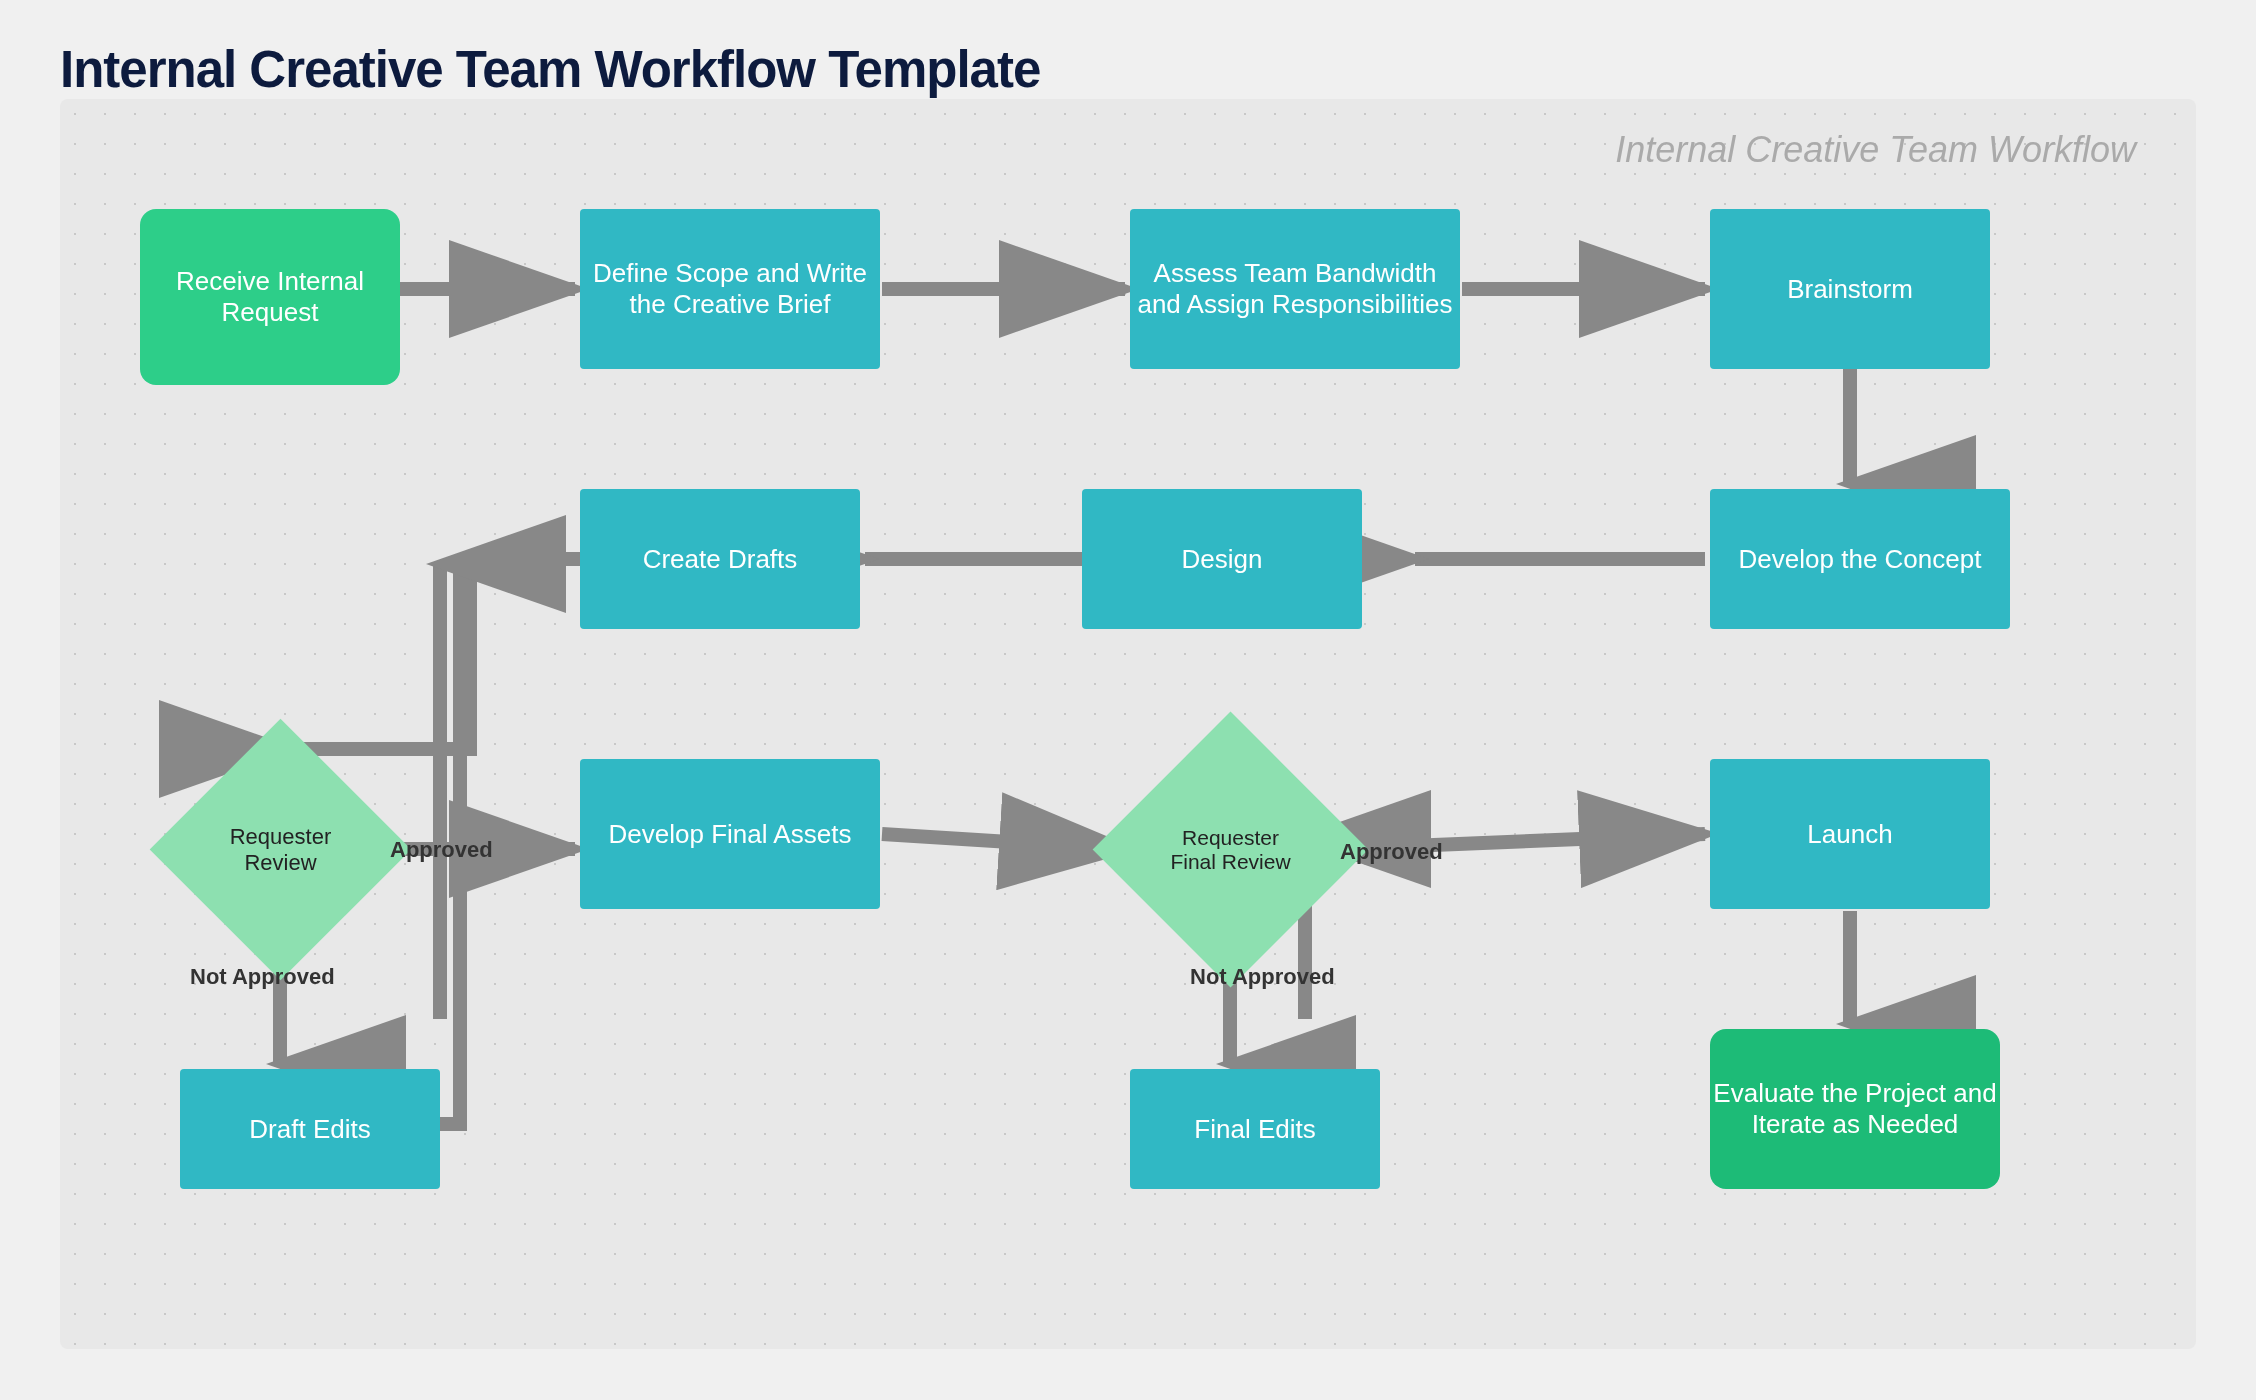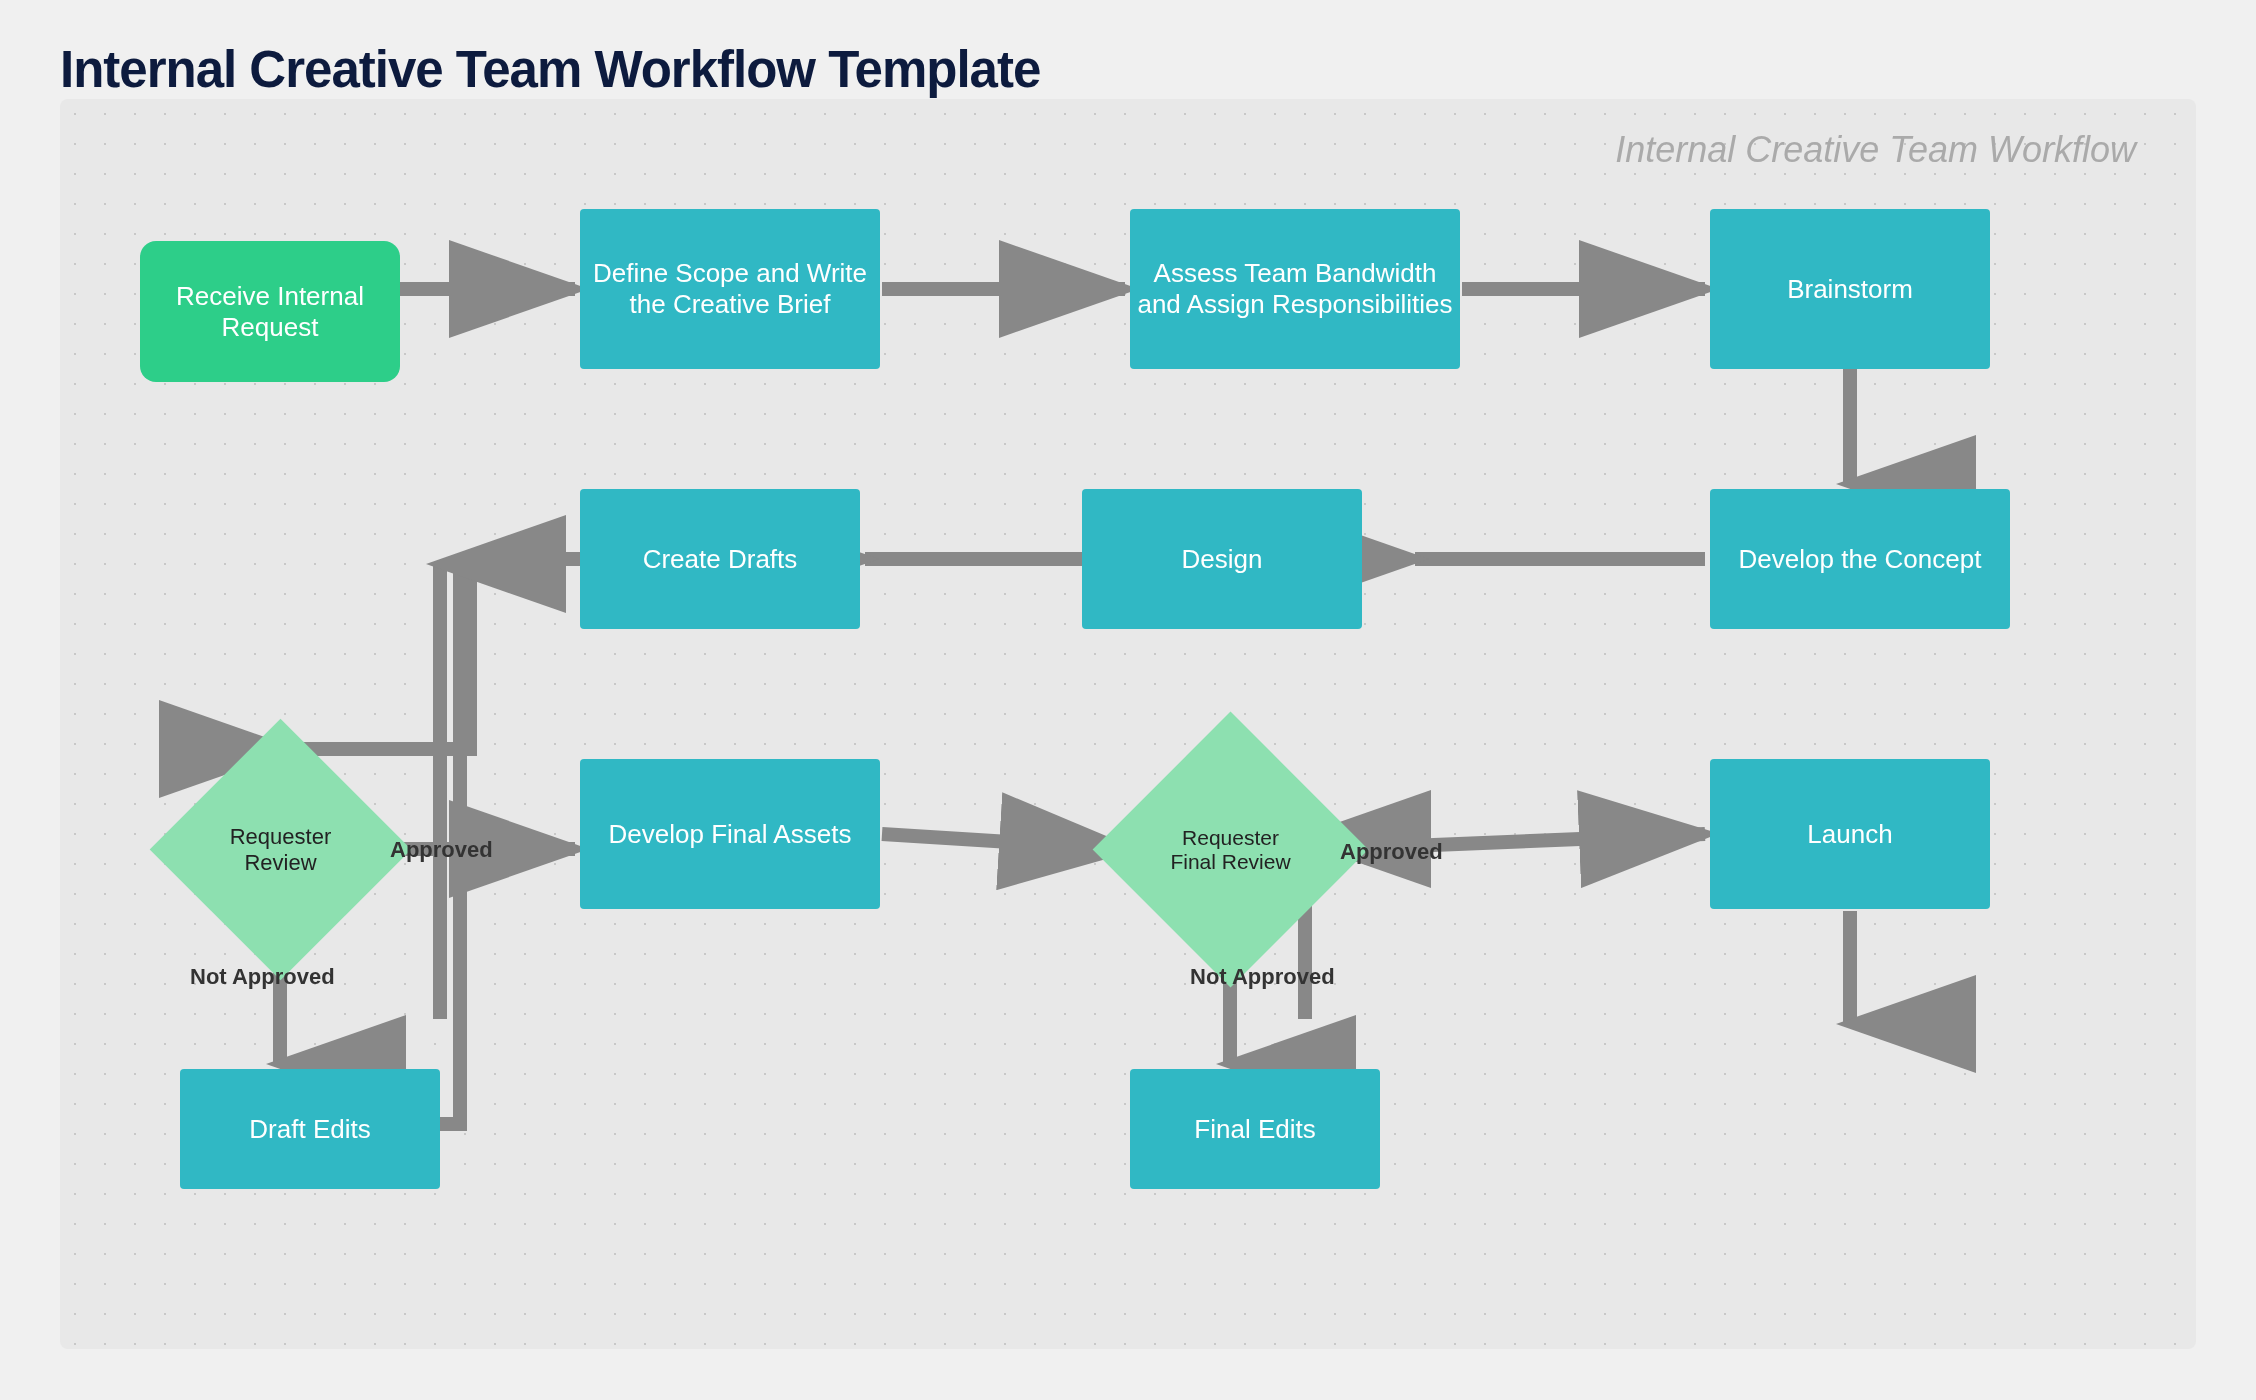--- a/index.html
+++ b/index.html
@@ -68,21 +68,21 @@
       font-size: 26px;
       font-weight: 500;
       border-radius: 16px;
     }
     
     .workflow-canvas {
       position: relative;
       height: 1150px;
     }
     
-    .n-receive { position: absolute; top: 60px; left: 20px; width: 260px; height: 141px; margin-top: 32px; }
+    .n-receive { position: absolute; top: 60px; left: 20px; width: 260px; height: 176px; }
     .n-define { position: absolute; top: 60px; left: 460px; width: 300px; height: 160px; }
     .n-assess { position: absolute; top: 60px; left: 1010px; width: 330px; height: 160px; }
     .n-brainstorm { position: absolute; top: 60px; left: 1590px; width: 280px; height: 160px; }
     .n-create-drafts { position: absolute; top: 340px; left: 460px; width: 280px; height: 140px; justify-content: center; }
     .n-design { position: absolute; top: 340px; left: 962px; width: 280px; height: 140px; }
     .n-develop-concept { position: absolute; top: 340px; left: 1590px; width: 300px; height: 140px; }
     .n-develop-final { position: absolute; top: 610px; left: 460px; width: 300px; height: 150px; }
     .n-launch { position: absolute; top: 610px; left: 1590px; width: 280px; height: 150px; }
     .n-draft-edits { position: absolute; top: 920px; left: 60px; width: 260px; height: 120px; }
     .n-final-edits { position: absolute; top: 920px; left: 1010px; width: 250px; height: 120px; }
@@ -214,15 +214,18 @@
     </div>
 
     <div class="n-draft-edits node-teal">
       <span>Draft Edits</span>
     </div>
 
     <div class="n-final-edits node-teal">
       <span>Final Edits</span>
     </div>
 
+    <div class="n-evaluate node-green-dark">
+      <span>Evaluate the Project and Iterate as Needed</span>
+    </div>
 
   </div>
 </div>
 
 </body></html>

